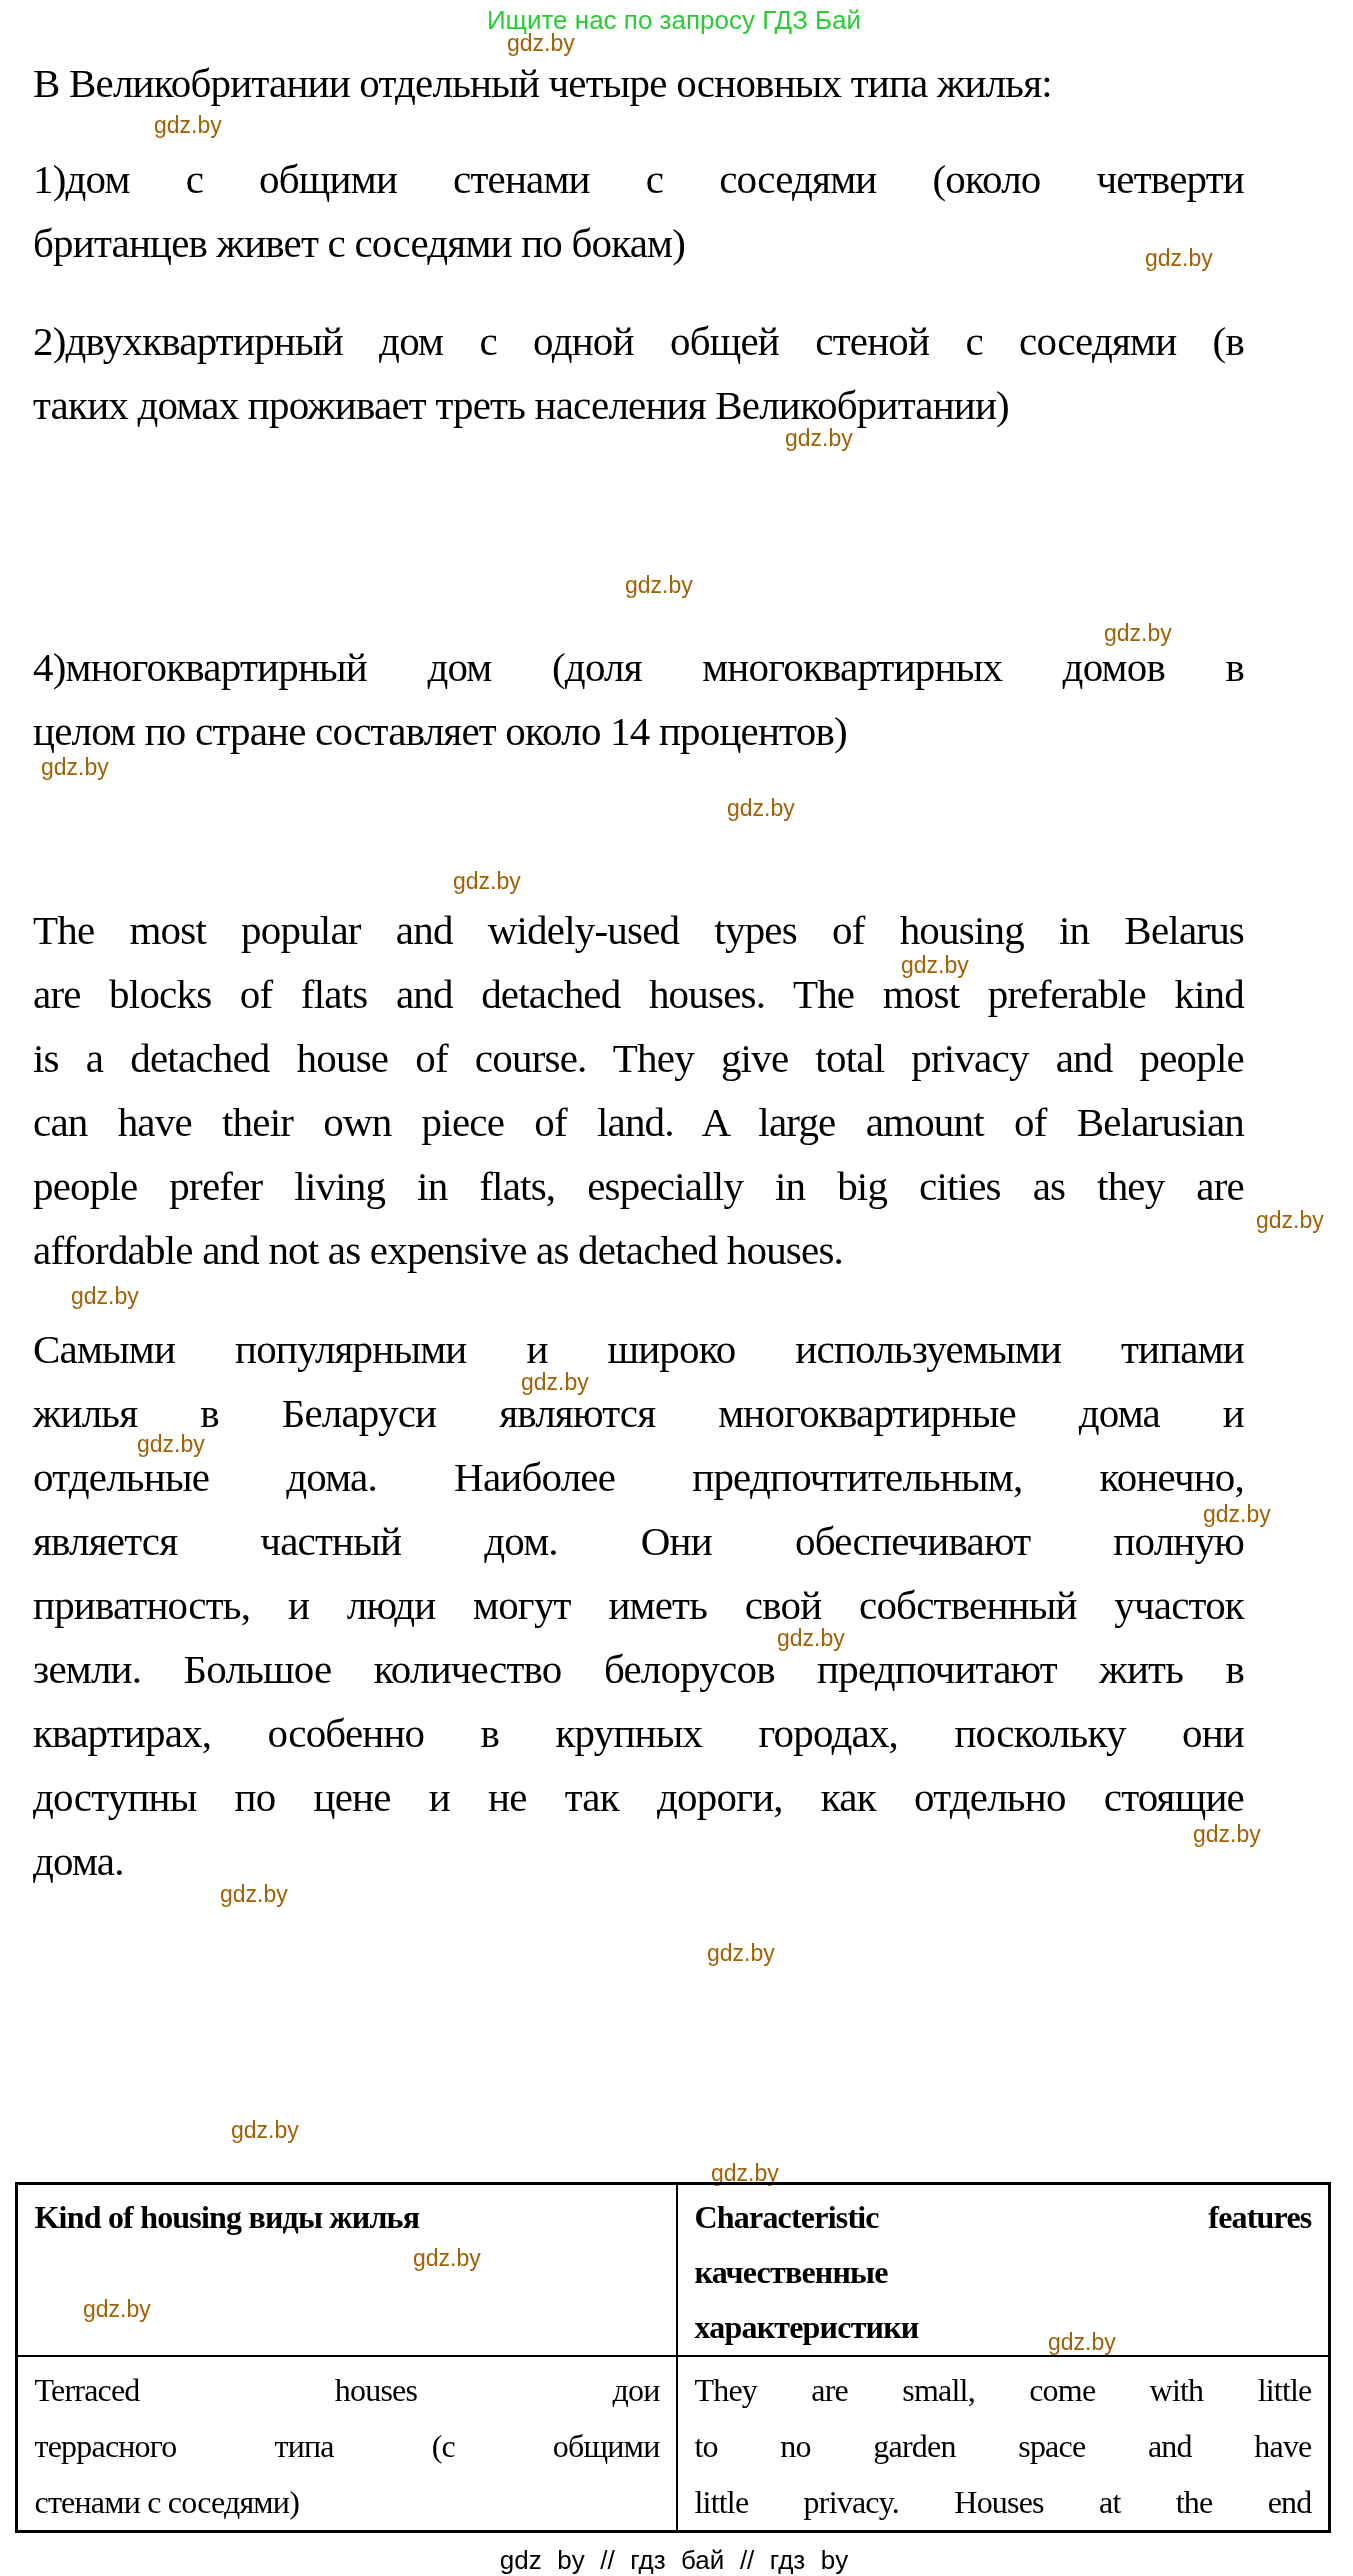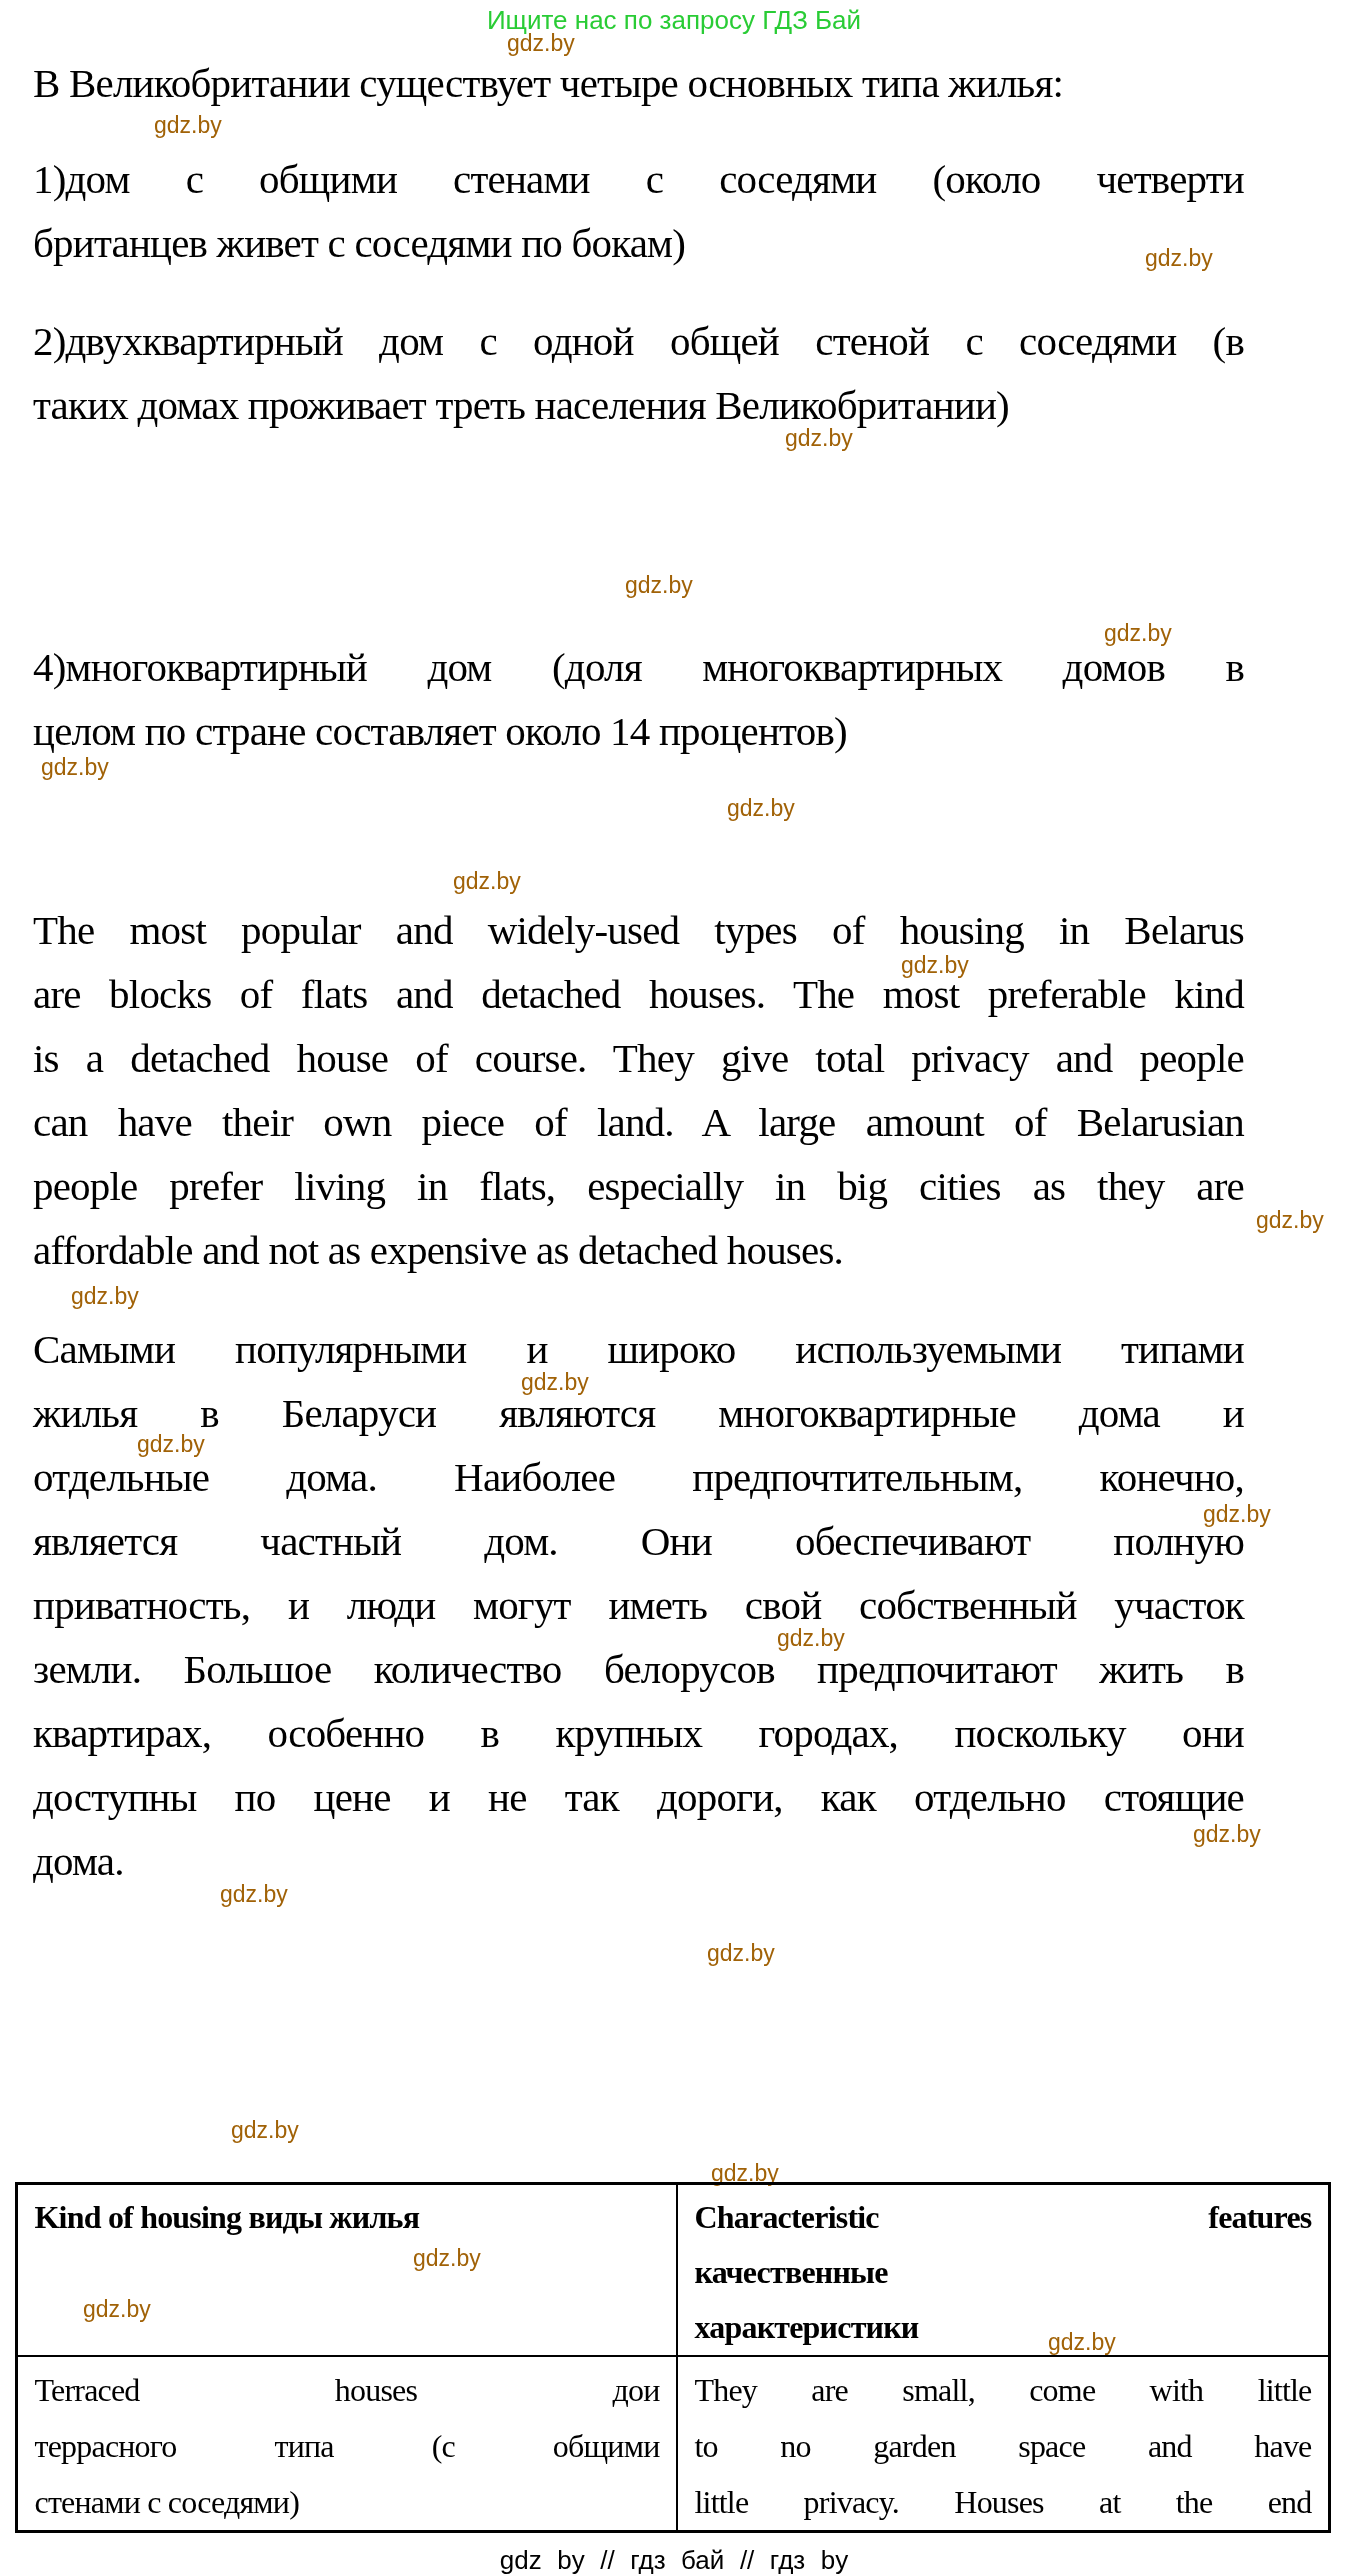--- a/index.html
+++ b/index.html
@@ -52,21 +52,21 @@
   <span class="wm" style="left:1193px;top:1821px">gdz.by</span>
   <span class="wm" style="left:220px;top:1881px">gdz.by</span>
   <span class="wm" style="left:707px;top:1940px">gdz.by</span>
   <span class="wm" style="left:231px;top:2117px">gdz.by</span>
   <span class="wm" style="left:711px;top:2160px">gdz.by</span>
   <span class="wm" style="left:413px;top:2245px">gdz.by</span>
   <span class="wm" style="left:83px;top:2296px">gdz.by</span>
   <span class="wm" style="left:1048px;top:2329px">gdz.by</span>
 
   <div class="para" style="top:51px">
-    <div class="line ll">В Великобритании существует четыре основных типа жилья:</div>
+    <div class="line ll">В Великобритании отдельный четыре основных типа жилья:</div>
   </div>
 
   <div class="para" style="top:147px">
     <div class="line jl">1)дом с общими стенами с соседями (около четверти</div>
     <div class="line ll">британцев живет с соседями по бокам)</div>
   </div>
   <div class="para" style="top:309px">
     <div class="line jl">2)двухквартирный дом с одной общей стеной с соседями (в</div>
     <div class="line ll">таких домах проживает треть населения Великобритании)</div>
   </div>

